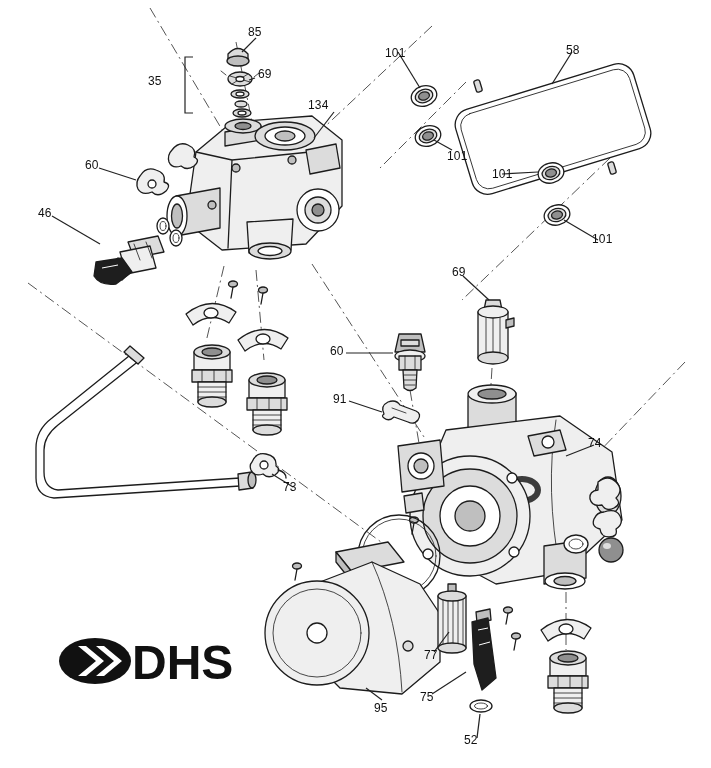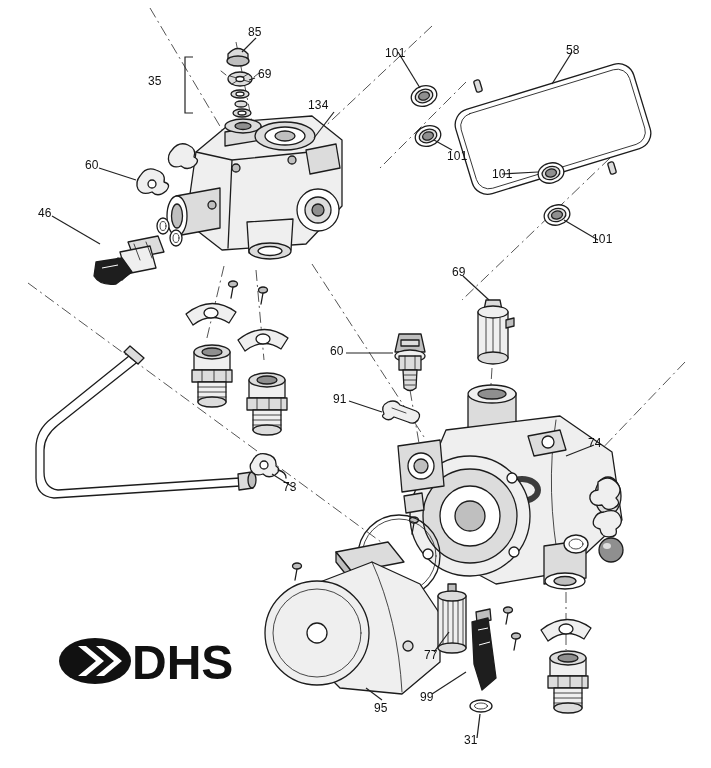--- a/index.html
+++ b/index.html
@@ -331,17 +331,17 @@
 <span class="plabel" style="left:492px;top:168px">101</span>
 <span class="plabel" style="left:85px;top:159px">60</span>
 <span class="plabel" style="left:592px;top:233px">101</span>
 <span class="plabel" style="left:38px;top:207px">46</span>
 <span class="plabel" style="left:452px;top:266px">69</span>
 <span class="plabel" style="left:330px;top:345px">60</span>
 <span class="plabel" style="left:333px;top:393px">91</span>
 <span class="plabel" style="left:588px;top:437px">74</span>
 <span class="plabel" style="left:283px;top:481px">73</span>
 <span class="plabel" style="left:424px;top:649px">77</span>
-<span class="plabel" style="left:420px;top:691px">99</span>
+<span class="plabel" style="left:420px;top:691px">75</span>
 <span class="plabel" style="left:374px;top:702px">95</span>
-<span class="plabel" style="left:464px;top:734px">31</span>
+<span class="plabel" style="left:464px;top:734px">52</span>
 
 </div>
 
 </body></html>

